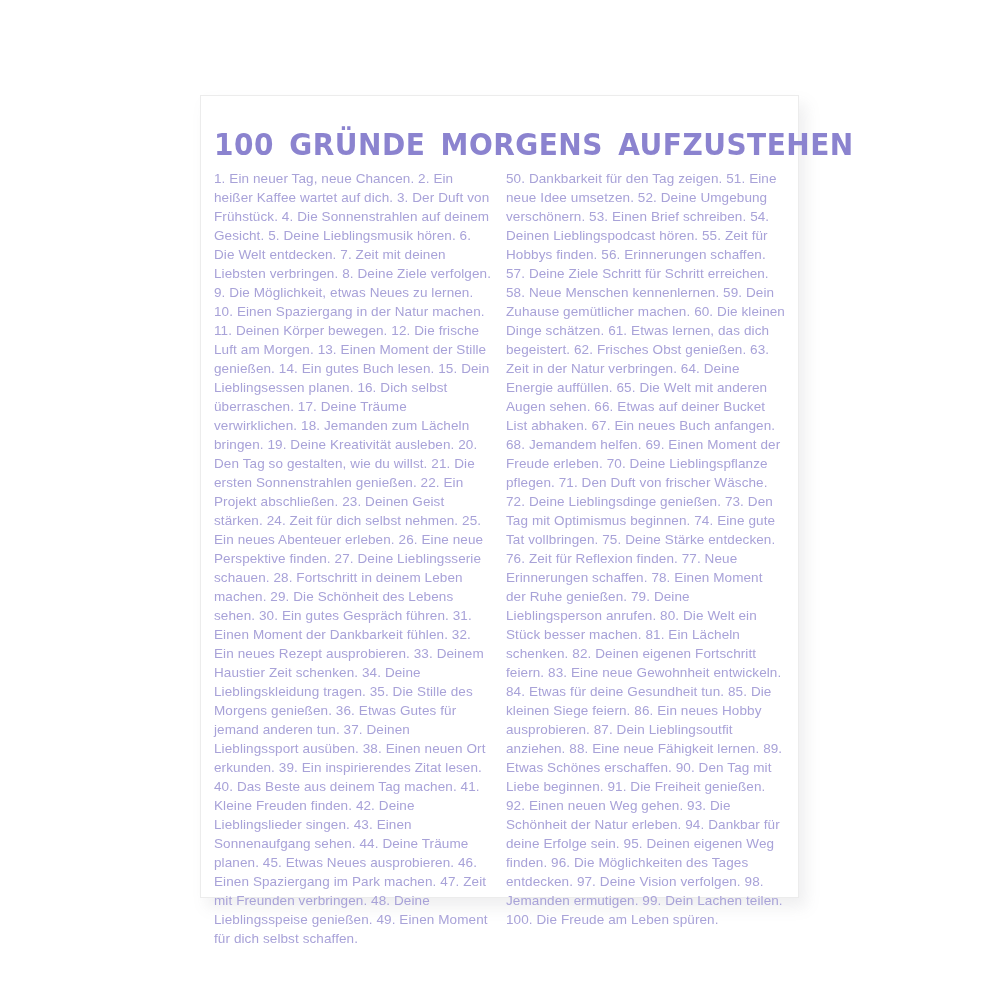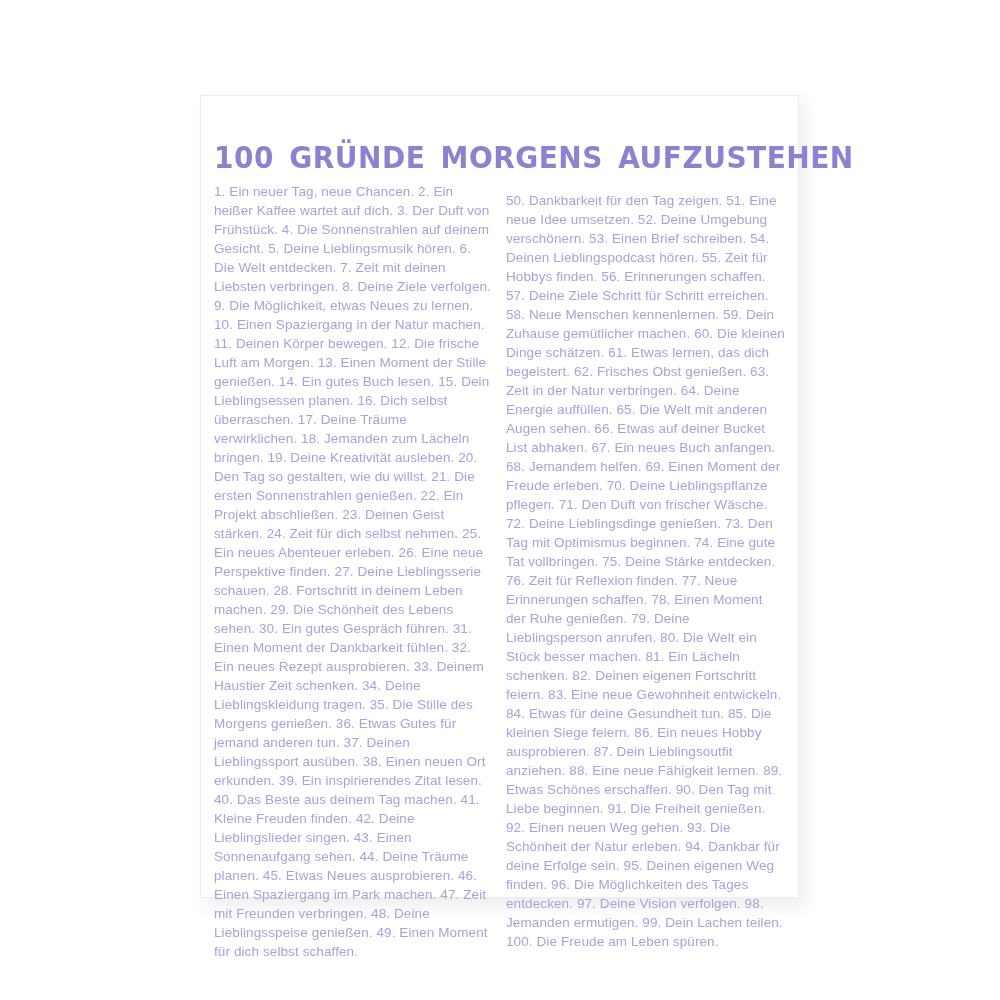--- a/index.html
+++ b/index.html
@@ -20,40 +20,39 @@
   .poster {
     position: absolute;
     left: 200px;
     top: 95px;
     width: 599px;
     height: 803px;
     background: #ffffff;
     border: 1px solid #ececec;
     box-shadow: 7px 9px 14px rgba(130,130,140,0.13);
     box-sizing: border-box;
-    padding: 46px 13px 0 13px;
+    padding: 33px 13px 0 13px;
   }
   .title {
     margin: 0 0 9px 0;
     color: #8b83cf;
     font-family: "DejaVu Sans", "Liberation Sans", sans-serif;
     font-weight: bold;
     font-size: 28px;
     line-height: 1.1;
     letter-spacing: 0.5px;
     word-spacing: 5px;
     white-space: nowrap;
     transform: scaleY(1.08);
     transform-origin: left top;
   }
   .columns {
     display: flex;
     flex-direction: row;
     gap: 13px;
-    align-items: center;
   }
   .col {
     margin: 0;
     width: 286px;
     color: #a8a2d8;
     font-size: 13.5px;
     line-height: 19px;
     letter-spacing: 0.1px;
     text-align: left;
   }

